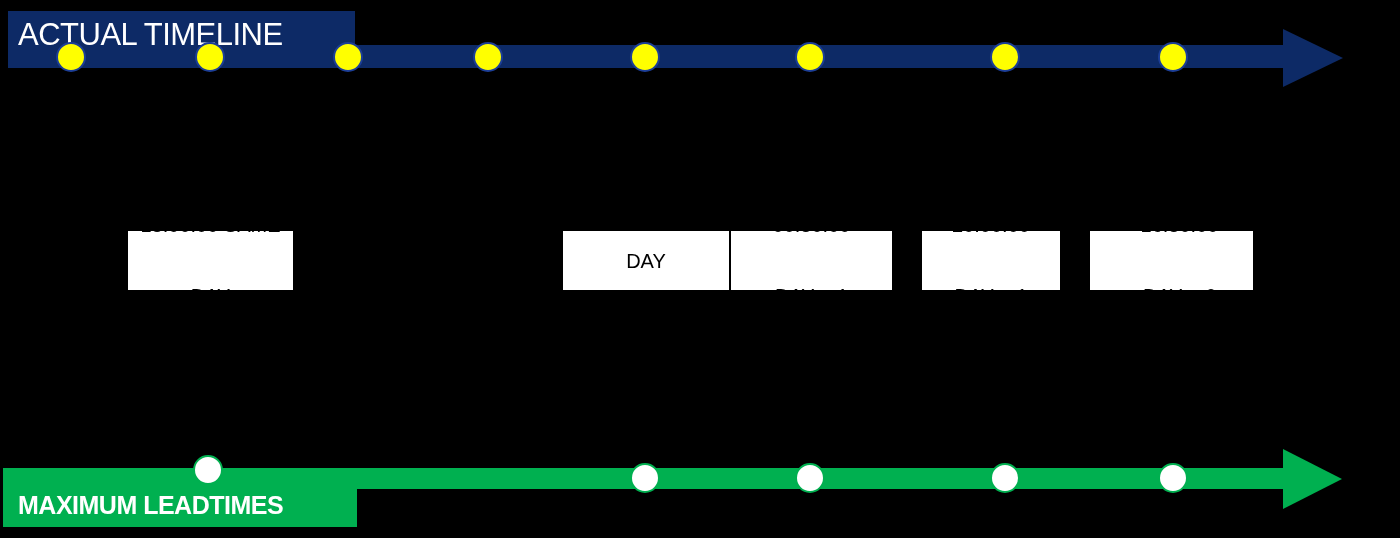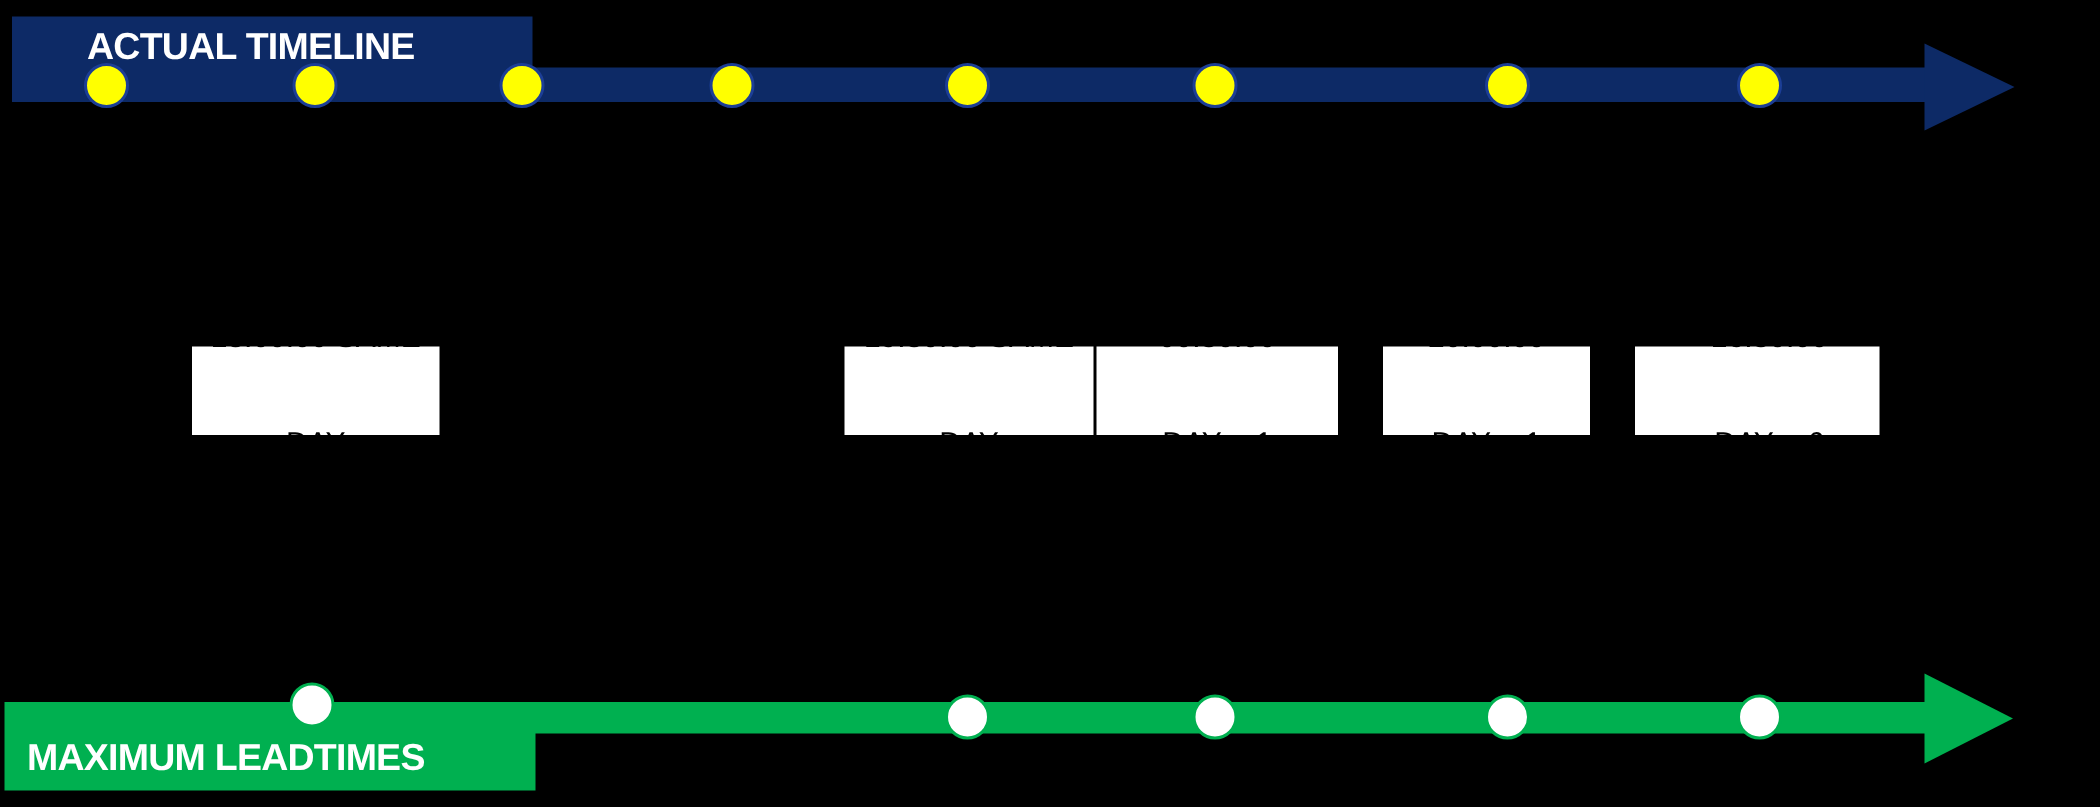--- a/index.html
+++ b/index.html
@@ -21,23 +21,22 @@
   }
   
   .actual-bar{
     position:absolute;left:8px;top:11px;width:347px;height:57px;
     background:var(--navy);
     box-sizing:border-box;
     padding:6px 0 0 10px;
   }
   .actual-bar span{
     color:var(--white);
-    font-size:25px;font-weight:bold;letter-spacing:-0.5px;
+    font-size:31px;font-weight:normal;letter-spacing:-0.5px;
     white-space:nowrap;
-    margin-left:40px;
   }
   .actual-line{
     position:absolute;left:340px;top:45px;width:945px;height:23px;
     background:var(--navy);
   }
   .actual-arrow{
     position:absolute;left:1283px;top:29px;width:0;height:0;
     border-top:29px solid transparent;
     border-bottom:29px solid transparent;
     border-left:60px solid var(--navy);
@@ -104,21 +103,20 @@
     <div class="dot dot-yellow" style="left: 990px; top: 42px;"></div>
     <div class="dot dot-yellow" style="left: 1158px; top: 42px;"></div>
   </div>
 
 <div id="time-boxes">
     <div class="time-box" style="left: 128px; width: 165px;">
       <span>18:00:00 SAME</span>
       <span>DAY</span>
     </div>
     <div class="time-box" style="left: 563px; width: 166px;">
-      <span>19:30:00 SAME</span>
       <span>DAY</span>
     </div>
     <div class="time-box" style="left: 731px; width: 161px;">
       <span>00:30:00</span>
       <span>DAY + 1</span>
     </div>
     <div class="time-box" style="left: 922px; width: 138px;">
       <span>20:00:00</span>
       <span>DAY + 1</span>
     </div>

